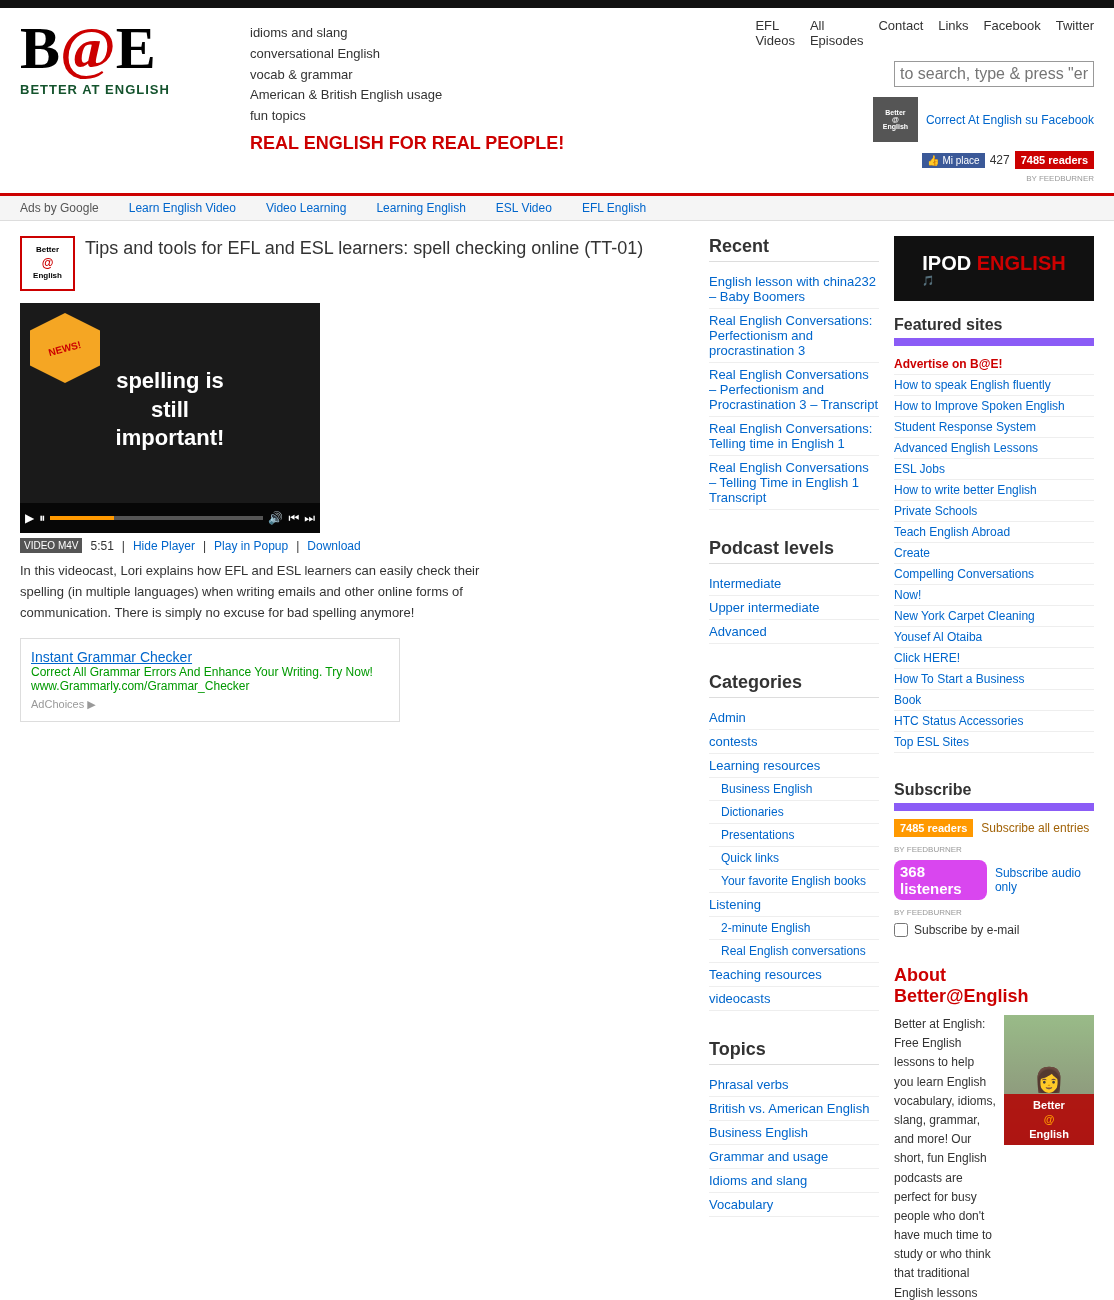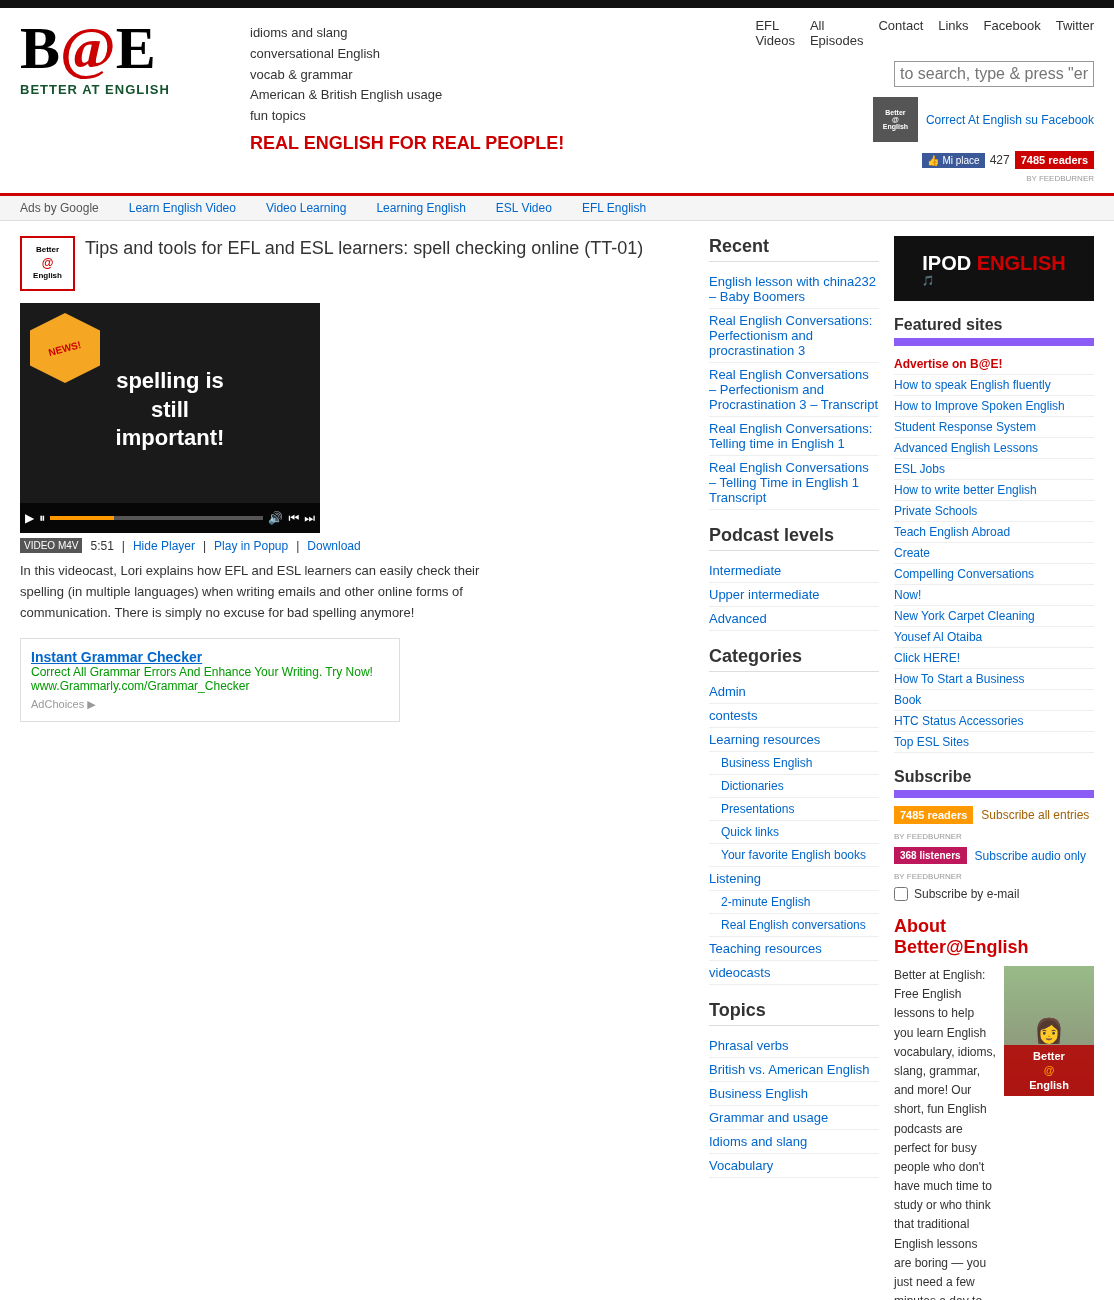--- a/index.html
+++ b/index.html
@@ -51,30 +51,30 @@
     .progress-bar { flex: 1; height: 4px; background: #555; position: relative; }
     .progress-fill { width: 30%; height: 100%; background: #f90; }
 
     .video-meta { display: flex; align-items: center; gap: 8px; margin-bottom: 8px; font-size: 12px; }
     .video-type { background: #333; color: #fff; padding: 2px 5px; font-size: 10px; }
 
     .article-text { font-size: 13px; line-height: 1.6; color: #333; margin-bottom: 15px; max-width: 480px; }
 
     
     .ad-block { border: 1px solid #ddd; padding: 10px; max-width: 380px; background: #fff; }
-    .ad-title { color: #06c; font-size: 14px; font-weight: bold; text-decoration: underline; }
+    .ad-title { color: #06c; font-size: 14px; font-weight: normal; text-decoration: underline; }
     .ad-sub { color: #090; font-size: 12px; }
     .ad-url { color: #090; font-size: 12px; }
     .ad-choices { font-size: 11px; color: #999; margin-top: 5px; }
 
     
     .sidebar-right { width: 200px; flex-shrink: 0; }
     .ipod-banner { width: 100%; height: 65px; background: #111; color: #fff; display: flex; align-items: center; justify-content: center; margin-bottom: 15px; }
 
-    .sidebar-section { margin-bottom: 15px; }
+    .sidebar-section { margin-bottom: 28px; }
     .sidebar-title { font-size: 16px; font-weight: bold; color: #333; border-bottom: 8px solid #8b5cf6; padding-bottom: 4px; margin-bottom: 8px; }
     .sidebar-link { display: block; font-size: 12px; color: #06c; text-decoration: none; padding: 3px 0; border-bottom: 1px solid #eee; }
 
     
     .middle-col { width: 170px; flex-shrink: 0; }
     .section-title { font-size: 18px; font-weight: bold; color: #333; margin-bottom: 8px; border-bottom: 1px solid #ddd; padding-bottom: 4px; }
     .item-link { display: block; font-size: 13px; color: #06c; text-decoration: none; padding: 4px 0; border-bottom: 1px solid #eee; }
     .item-link.sub { padding-left: 12px; font-size: 12px; }
     .subscribe-row { display: flex; align-items: center; gap: 8px; margin-bottom: 8px; }
     .email-sub { display: flex; align-items: center; gap: 6px; margin-top: 5px; }
@@ -279,21 +279,21 @@
     </div>
 
     <div class="sidebar-section">
       <div class="sidebar-title">Subscribe</div>
       <div class="subscribe-row">
         <div style="background:#f90;color:#fff;font-size:11px;font-weight:bold;padding:3px 6px;">7485 readers</div>
         <a style="font-size:12px;color:#a16207;text-decoration:none;">Subscribe all entries</a>
       </div>
       <div style="font-size:8px;color:#999;margin-bottom:6px;">BY FEEDBURNER</div>
       <div class="subscribe-row">
-        <div style="background:#be185d;color:#fff;font-size:10px;font-weight:bold;padding:3px 6px;">368 listeners</div>
+        <div style="background:#d946ef;color:#fff;font-size:15px;font-weight:bold;padding:3px 6px;border-radius:8px;">368 listeners</div>
         <a style="font-size:12px;color:#06c;text-decoration:none;">Subscribe audio only</a>
       </div>
       <div style="font-size:8px;color:#999;margin-bottom:6px;">BY FEEDBURNER</div>
       <div class="email-sub">
         <input type="checkbox" style="width: 14px; height: 14px;">
         <span style="font-size:12px;color:#333;">Subscribe by e-mail</span>
       </div>
     </div>
 
     <div class="about-section">

